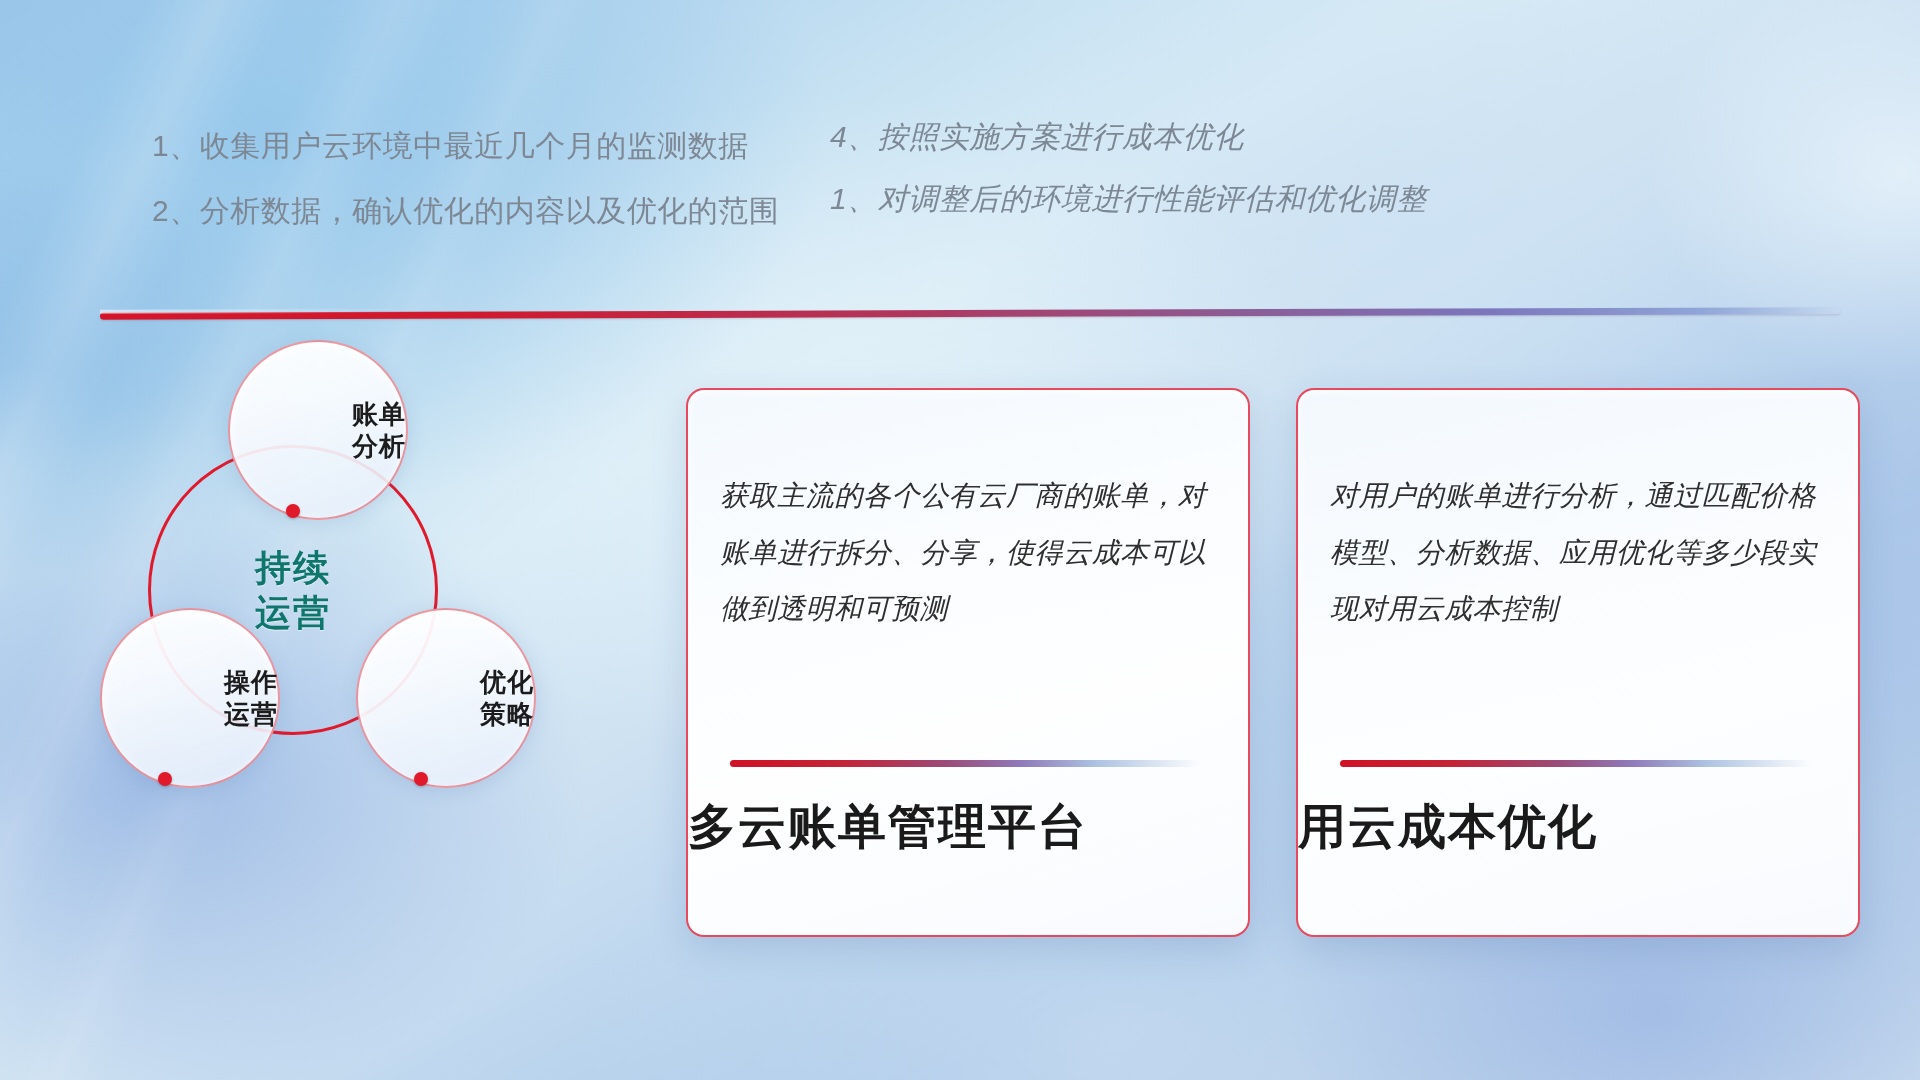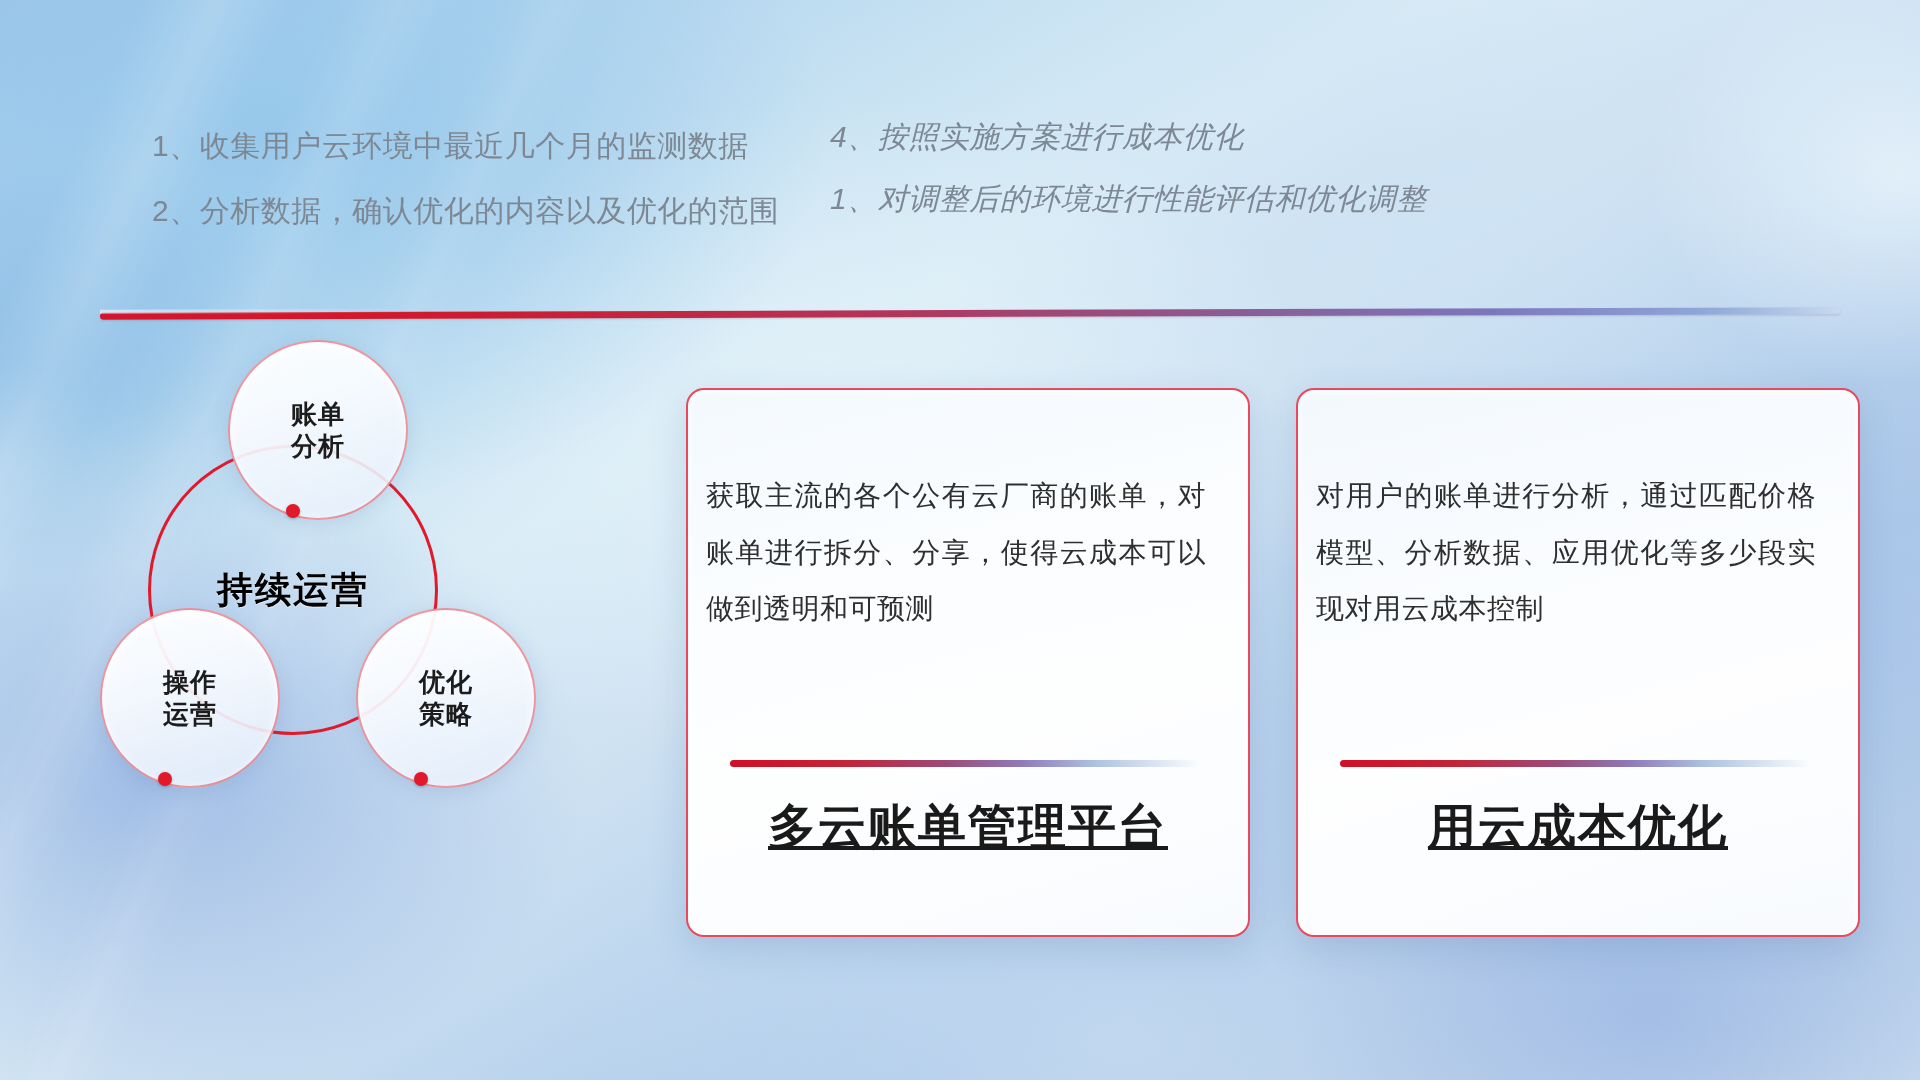--- a/index.html
+++ b/index.html
@@ -102,32 +102,33 @@
   }
   #c-top    { left:128px; top:0px;   width:180px; height:180px; }
   #c-left   { left:0px;   top:268px; width:180px; height:180px; }
   #c-right  { left:256px; top:268px; width:180px; height:180px; }
   #c-center { left:48px;  top:105px; width:290px; height:290px; }
 
   .circ-label {
     position:absolute;
     left:0; right:0; top:50%;
     transform:translateY(-50%);
-    text-align:center;
+    text-align:right;
     font-size:26px;
     font-weight:700;
     line-height:1.24;
     color:#1c1c1c;
     letter-spacing:1px;
   }
   #center-label {
     position:absolute;
     left:48px; width:290px; top:105px; height:290px;
     display:flex; align-items:center; justify-content:center;
-    font-size:36px; font-weight:800; color:#000000;
+    flex-direction:column;
+    font-size:36px; font-weight:800; color:#0f766e;
     line-height:1.26; letter-spacing:2px;
     text-shadow:0 1px 1px rgba(255,255,255,.6);
   }
   .dot {
     position:absolute; width:14px; height:14px;
     border-radius:50%; background:#e0192b;
     box-shadow:0 1px 3px rgba(0,0,0,.25);
   }
   #dot-top   { left:186px; top:164px; }
   #dot-left  { left:58px;  top:432px; }
@@ -143,42 +144,42 @@
         rgba(244,249,254,.96) 0%,
         rgba(251,253,255,.97) 30%,
         rgba(255,255,255,.98) 60%,
         rgba(250,252,255,.97) 100%);
     box-shadow:0 12px 34px rgba(80,120,170,.22), inset 0 2px 10px rgba(255,255,255,.95);
     overflow:hidden;
   }
   #card-1 { left:686px; }
   #card-2 { left:1296px; }
   .card-body {
-    margin:78px 42px 0 18px;
+    margin:78px 42px 0 32px;
     font-size:28px;
     line-height:2.02;
     color:#2f2f2f;
     letter-spacing:.5px;
     text-align:justify;
+    font-style:italic;
   }
   .card-rule {
     position:absolute;
     left:42px; width:470px; height:7px; top:370px;
     background:linear-gradient(90deg,#cf1126 0%, #c42336 24%, #9b4b77 46%, #8f7aba 62%, #adc3e1 78%, rgba(200,218,238,0) 100%);
     border-radius:4px;
   }
   .card-title {
     position:absolute;
     left:0; right:0; top:405px;
-    text-align:center;
+    text-align:left;
     font-size:48px;
     font-weight:800;
     color:#1a1a1a;
     letter-spacing:2px;
-    text-decoration:underline;
   }
 </style>
 </head>
 <body>
 
 <div id="bg">
   <div class="bg-layer bgA"></div>
   <div class="bg-layer bgB"></div>
   <div class="bg-layer bgC"></div>
   <div class="bg-layer bgStreaks"></div>

